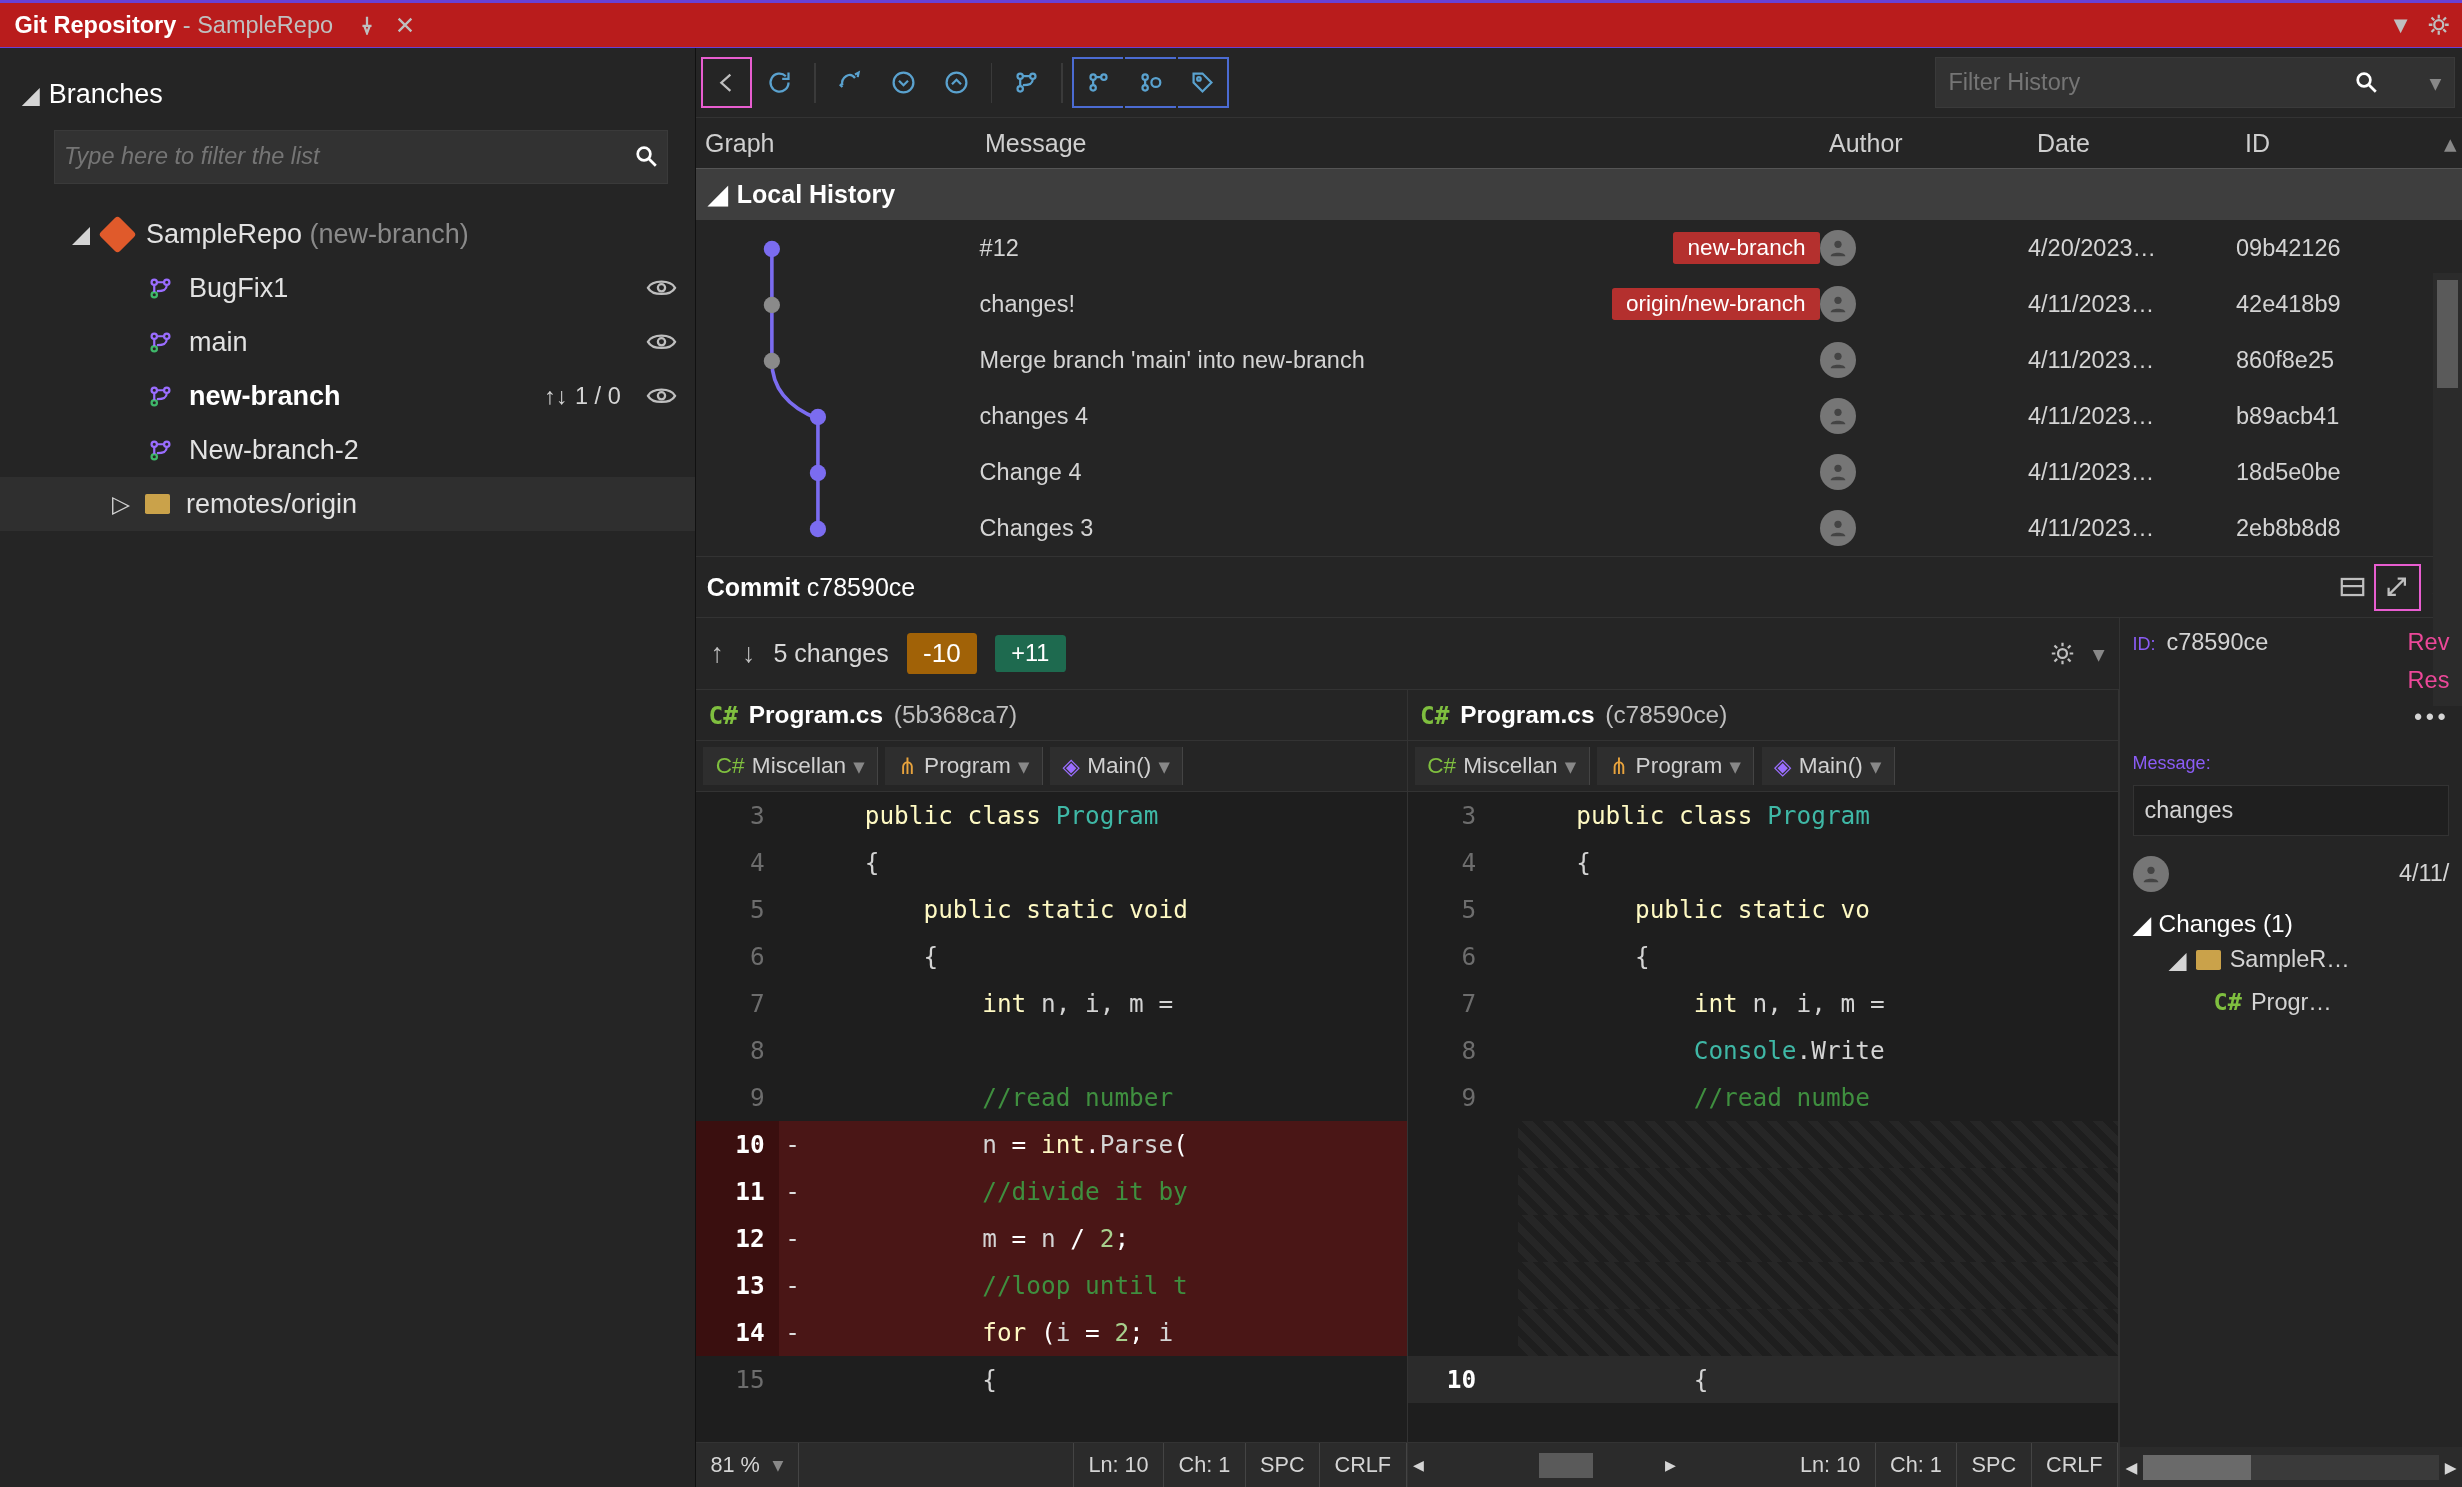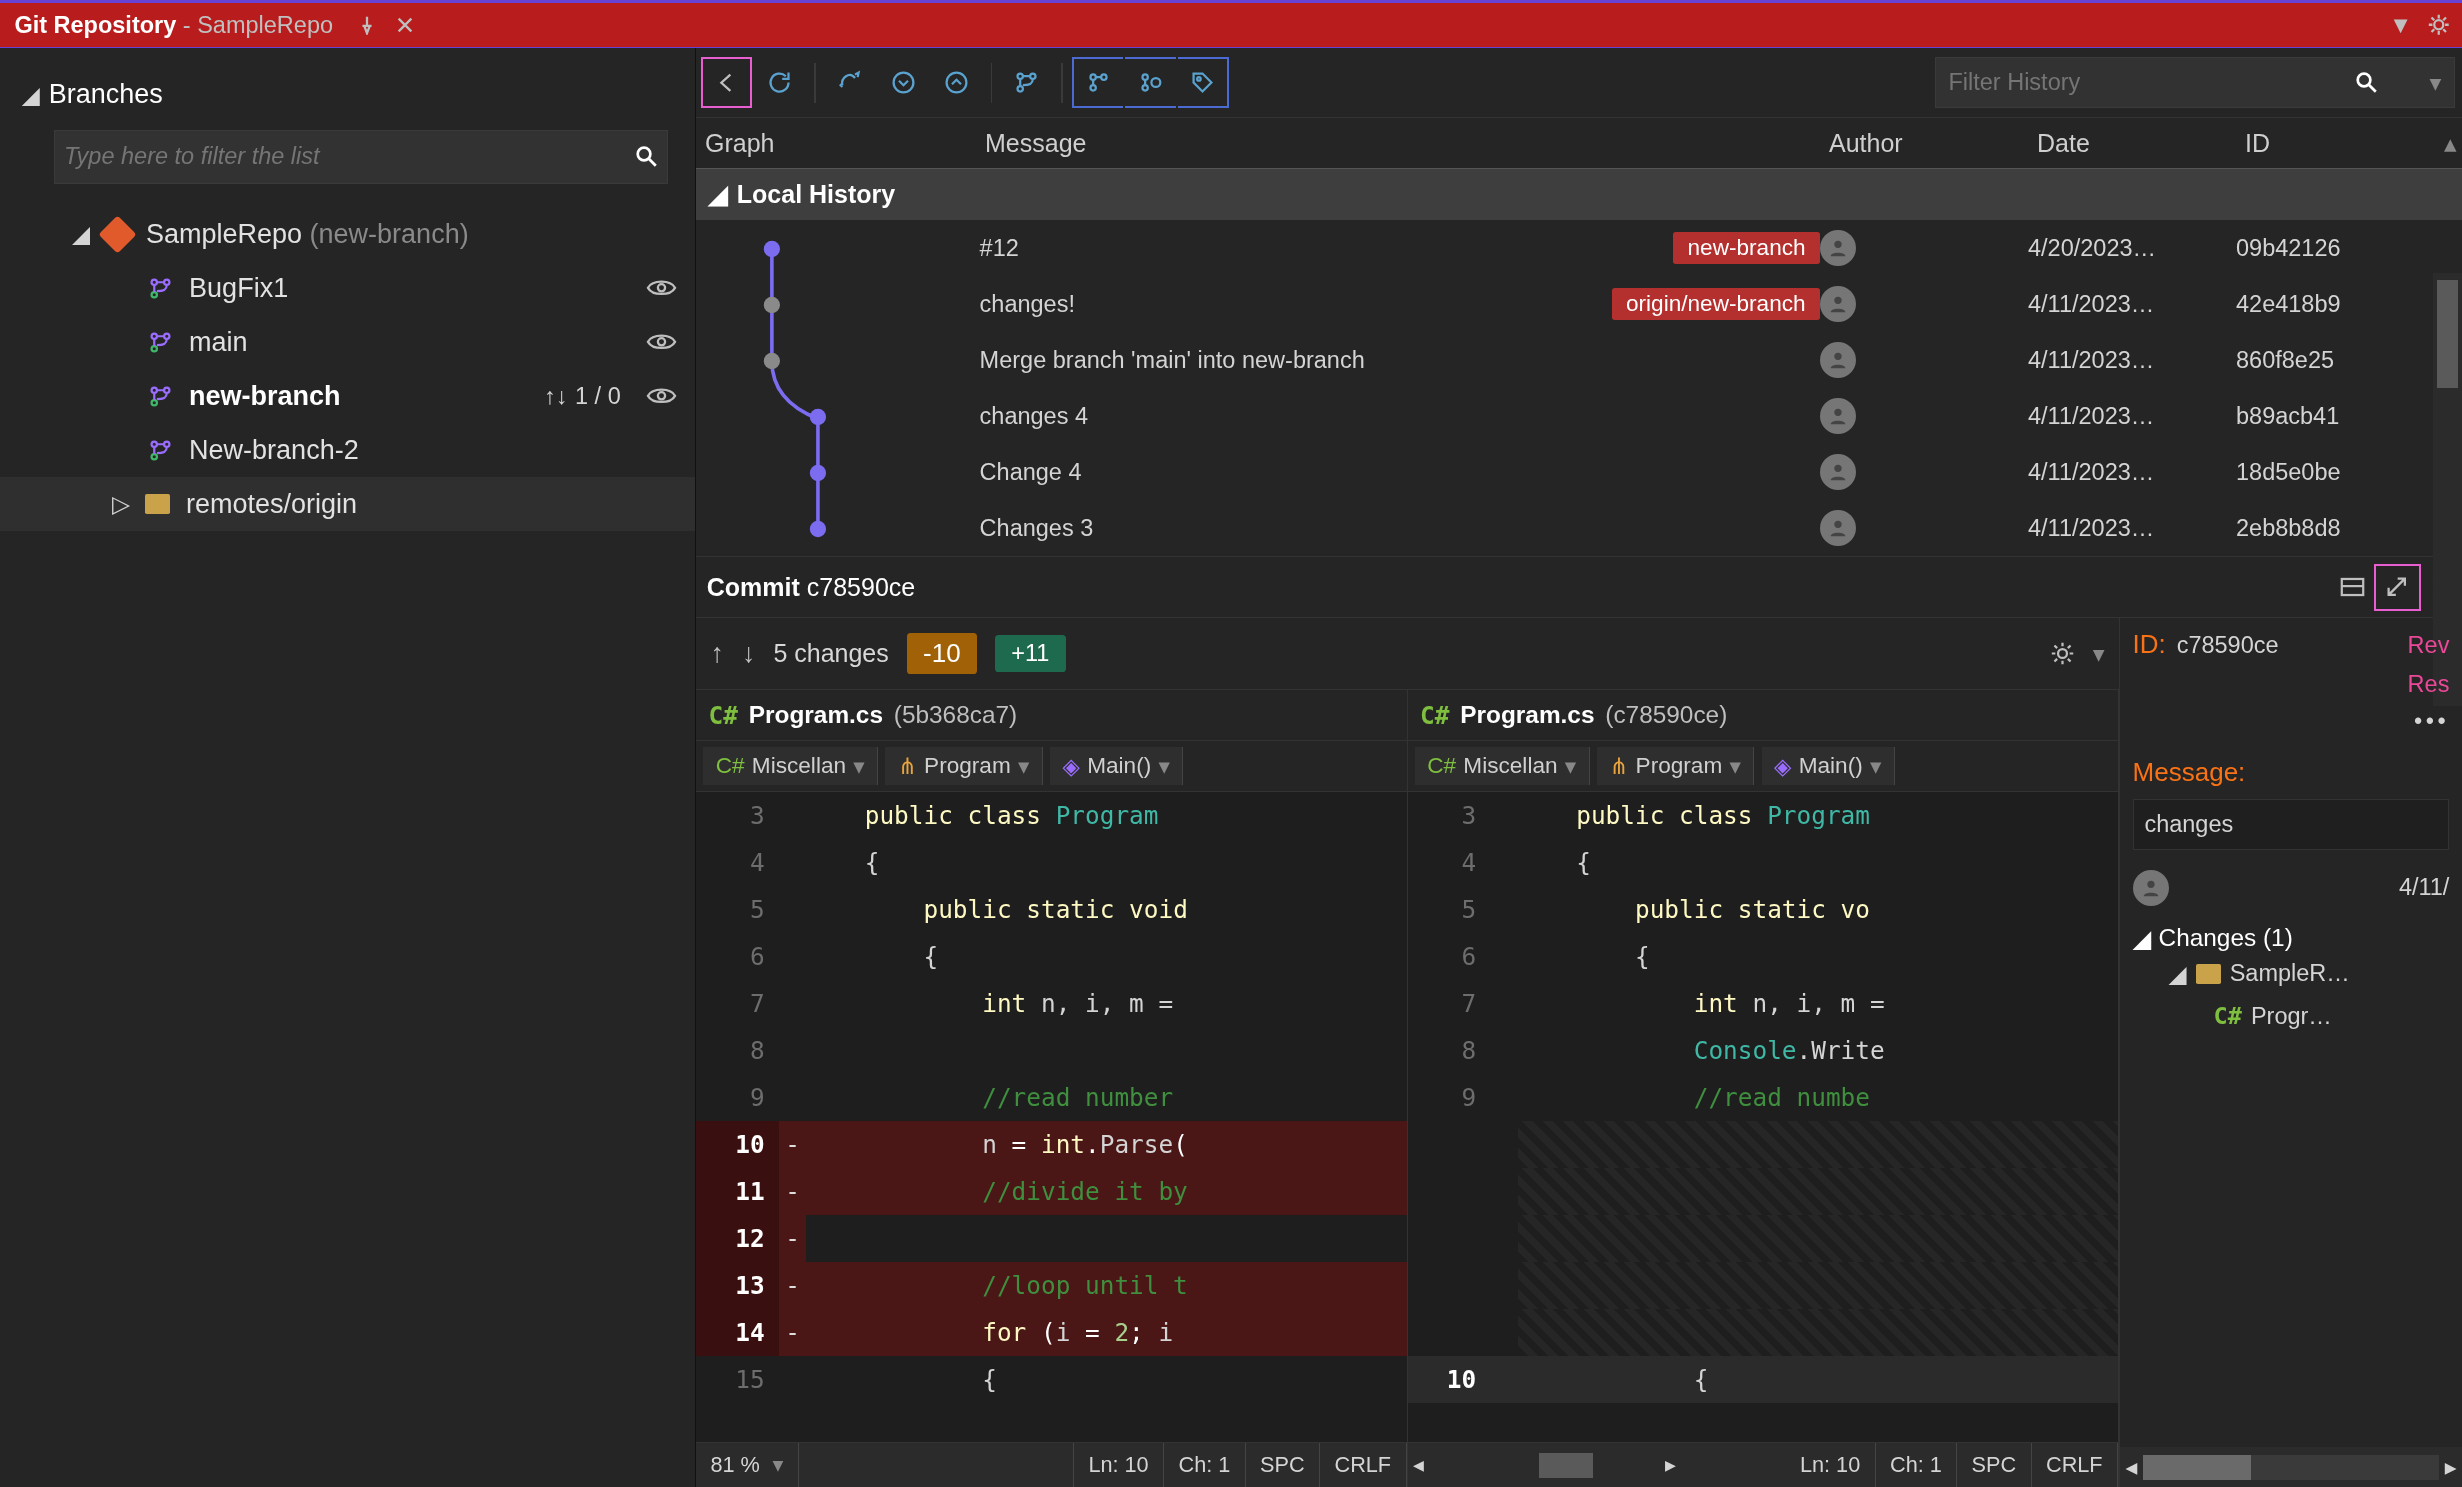--- a/index.html
+++ b/index.html
@@ -160,21 +160,21 @@
 .tok-id{color:#d4d4d4;}
 .tok-cmt{color:#3f8f3f;}
 .tok-num{color:#a8d08d;}
 .code .hatch{ background:repeating-linear-gradient(45deg,#1e1e1e,#1e1e1e 7.2px,#262626 7.2px,#262626 14.4px);}
 .status{height:45px;background:#2b2b2b;border-top:0.9px solid #333;display:flex;align-items:center;font-size:21.7px;color:#d4d4d4;}
 .status .cell{padding:0 14.4px;border-right:0.9px solid #444;height:100%;display:flex;align-items:center;}
 .hscroll{flex:1;display:flex;align-items:center;justify-content:space-between;padding:0 5.4px;}
 .hsc-track{flex:1;height:25px;background:#2b2b2b;margin:0 5.4px;position:relative;}
 .hsc-thumb{position:absolute;left:0;width:54px;height:25px;background:#5a5a5a;}
 .meta-row{padding:10.8px 12.6px;}
-.meta-label{color:#f97316;font-size:26px;}
+.meta-label{color:#8b5cf6;font-size:18px;}
 .meta-id{color:#ec4899;}
 .meta-input{width:100%;height:51px;background:#1f1f1f;border:0.9px solid #333;color:#d4d4d4;padding:0 10.8px;font-size:23.5px;}
 .meta-av-row{display:flex;align-items:center;gap:12.6px;padding:9px 12.6px;}
 .meta-changes{padding:9px 12.6px;}
 .meta-changes .hdr{display:flex;align-items:center;gap:7.2px;color:#fff;font-size:24.4px;}
 .meta-tree .item{display:flex;align-items:center;gap:9px;padding:7.2px 0 7.2px 36px;font-size:23.5px;color:#d4d4d4;}
 .meta-scroll-h{position:absolute;left:0;right:0;bottom:0;height:40px;background:#2b2b2b;display:flex;align-items:center;justify-content:space-between;padding:0 5.4px;}
 svg{display:block;}
 .cs-ico{color:#7fbf3f;font-family:Consolas,monospace;font-weight:700;}
 .folder-ico{width:25px;height:20px;background:#caa24a;border-radius:1.8px;display:inline-block;}
@@ -641,20 +641,21 @@
                     <span class="txt">            <span class="tok-id">n</span> = <span class="tok-kw">int</span>.<span class="tok-id">Parse</span>(</span>
                   </div>
                 <div class="line removed">
                     <span class="gut">11</span>
                     <span class="mark">-</span>
                     <span class="txt">            <span class="tok-cmt">//divide it by</span></span>
                   </div>
                 <div class="line removed">
                     <span class="gut">12</span>
                     <span class="mark">-</span>
+                    <span class="txt">            <span class="tok-id">m</span> = <span class="tok-id">n</span> / <span class="tok-num">2</span>;</span>
                   </div>
                 <div class="line removed">
                     <span class="gut">13</span>
                     <span class="mark">-</span>
                     <span class="txt">            <span class="tok-cmt">//loop until t</span></span>
                   </div>
                 <div class="line removed">
                     <span class="gut">14</span>
                     <span class="mark">-</span>
                     <span class="txt">            <span class="tok-kw">for</span> (<span class="tok-id">i</span> = <span class="tok-num">2</span>; <span class="tok-id">i</span></span>

